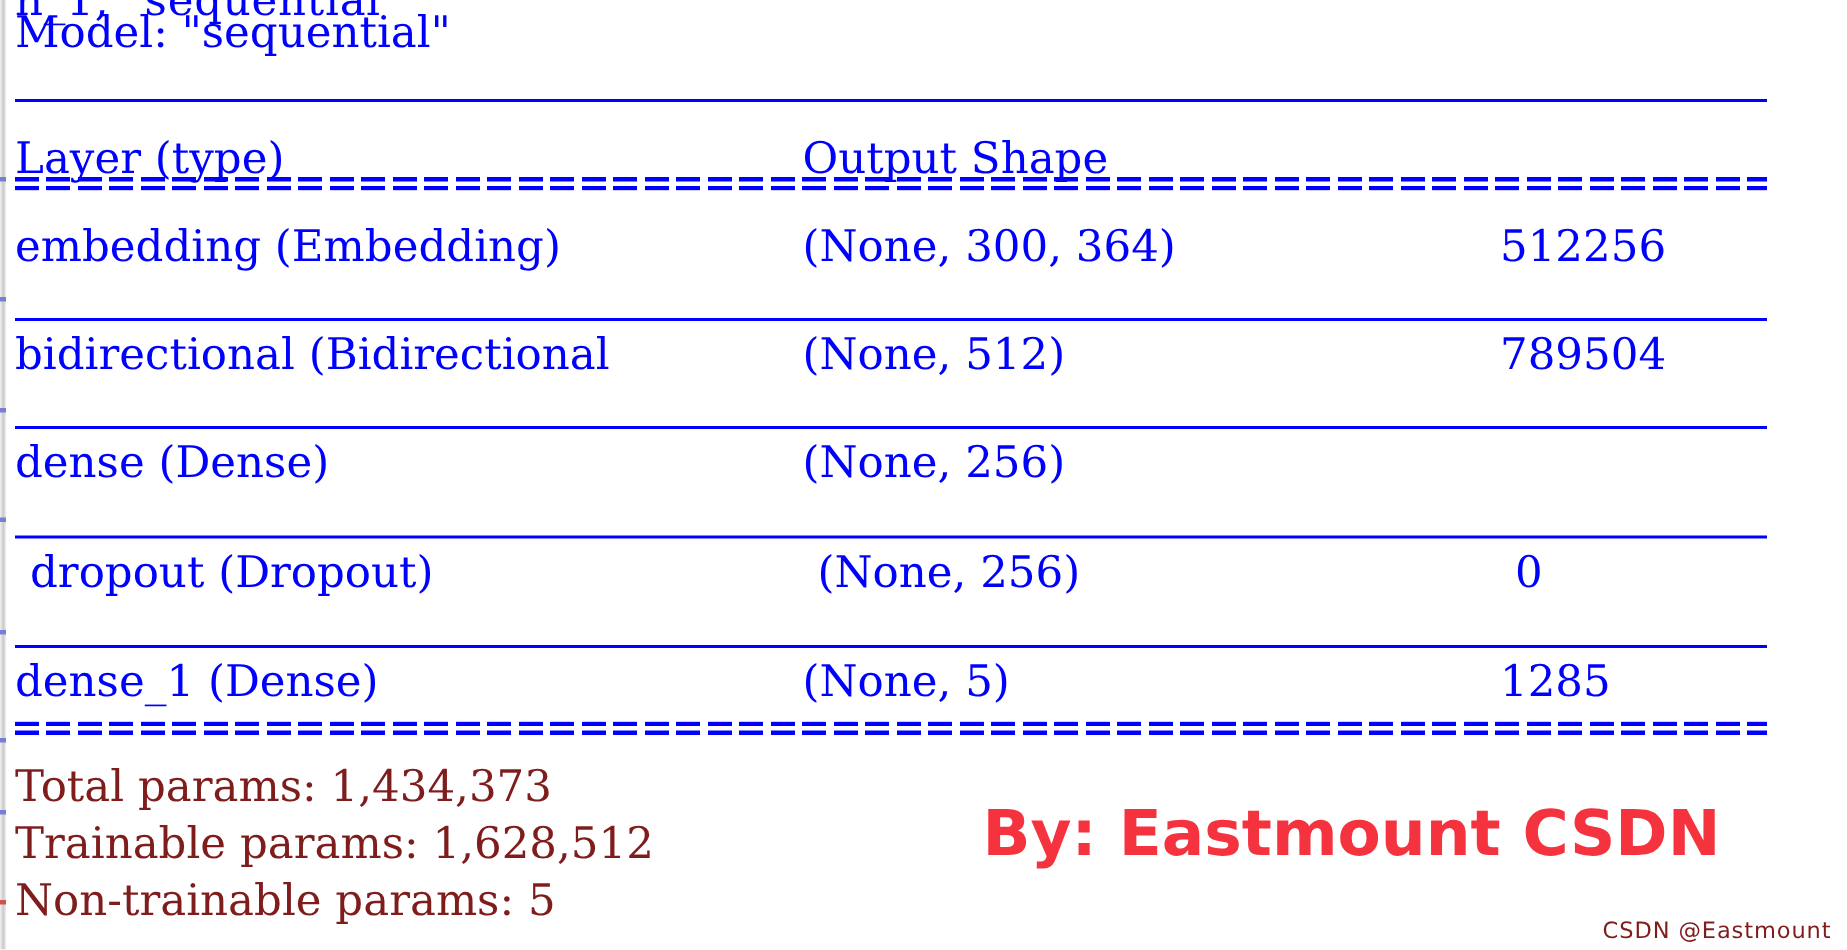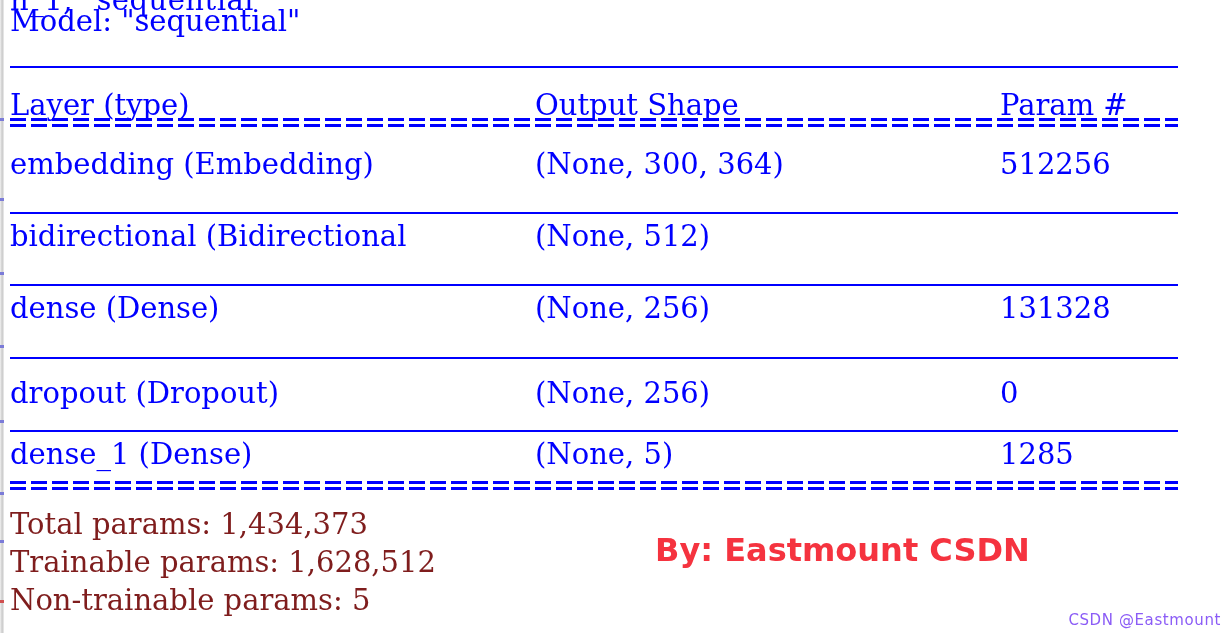--- a/index.html
+++ b/index.html
@@ -125,34 +125,34 @@
   }
   .footer .line {
     font-size: 29px;
     line-height: 38px;
   }
 
   .byline {
     position: absolute;
     left: 655px;
     top: 531px;
-    font-size: 32px;
+    font-size: 42px;
     font-weight: 600;
     color: #f5333f;
     white-space: pre;
     letter-spacing: 0px;
     font-family: "DejaVu Sans", "Liberation Sans", sans-serif;
   }
 
   .csdn-watermark {
     position: absolute;
     right: 10px;
     bottom: 4px;
     font-size: 15px;
-    color: #8b5cf6;
+    color: #7f1d1d;
     letter-spacing: 0.6px;
     white-space: pre;
     font-family: "DejaVu Sans", "Liberation Sans", sans-serif;
   }
 </style>
 </head>
 <body>
 
 <div id="screen">
 
@@ -169,49 +169,48 @@
 
   <div class="clipped-top">n_1, "sequential"</div>
 
   <div class="title-line">Model: "sequential"</div>
 
   <div class="rule" style="top:66px;"></div>
 
   <div class="row" style="top:88px;">
     <div class="cell col-layer">Layer (type)</div>
     <div class="cell col-shape">Output Shape</div>
-    <div class="cell col-param">Param #</div>
   </div>
 
   <div class="rule-eq" style="top:118px;">
     <div class="bar top"></div>
     <div class="bar bottom"></div>
   </div>
 
   <div class="row" style="top:147px;padding-left:12px;">
     <div class="cell col-layer">embedding (Embedding)</div>
     <div class="cell col-shape">(None, 300, 364)</div>
     <div class="cell col-param">512256</div>
   </div>
   <div class="rule" style="top:212px;"></div>
 
   <div class="row" style="top:219px;">
     <div class="cell col-layer">bidirectional (Bidirectional</div>
     <div class="cell col-shape">(None, 512)</div>
+    <div class="cell col-param">789504</div>
   </div>
   <div class="rule" style="top:284px;"></div>
 
   <div class="row" style="top:291px;">
     <div class="cell col-layer">dense (Dense)</div>
     <div class="cell col-shape">(None, 256)</div>
-    <div class="cell col-param">131328</div>
   </div>
   <div class="rule" style="top:357px;"></div>
 
-  <div class="row" style="top:376px;">
+  <div class="row" style="top:364px;margin-left:10px;">
     <div class="cell col-layer">dropout (Dropout)</div>
     <div class="cell col-shape">(None, 256)</div>
     <div class="cell col-param">0</div>
   </div>
   <div class="rule" style="top:430px;"></div>
 
   <div class="row" style="top:437px;text-align:center;">
     <div class="cell col-layer">dense_1 (Dense)</div>
     <div class="cell col-shape">(None, 5)</div>
     <div class="cell col-param">1285</div>

